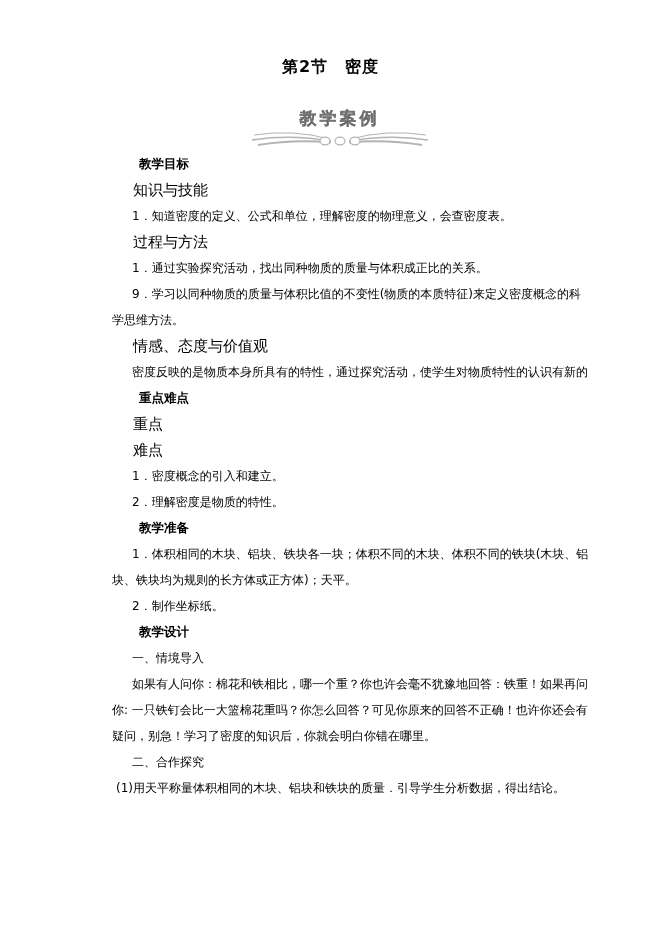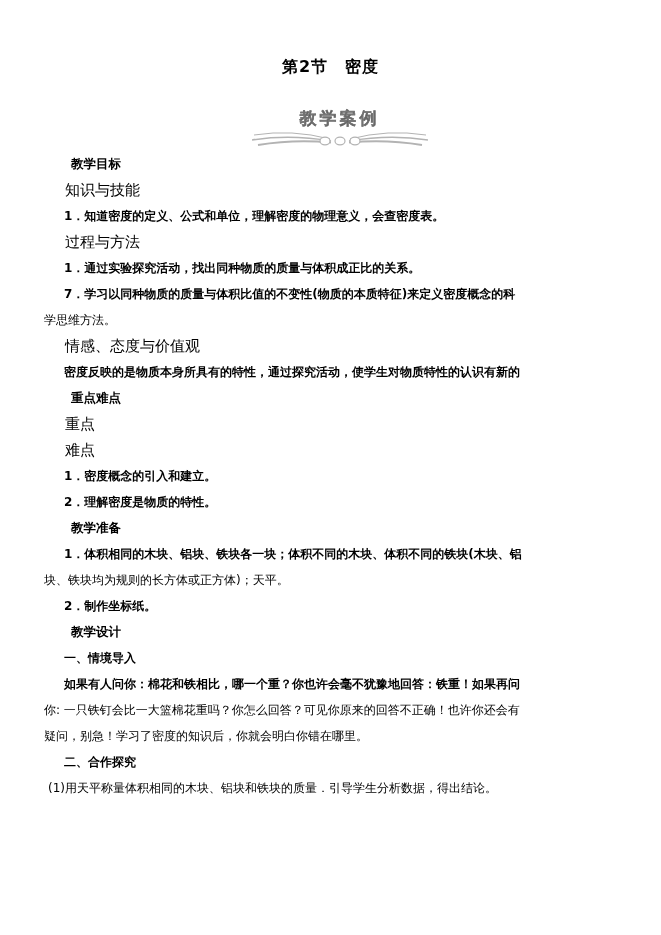--- a/index.html
+++ b/index.html
@@ -40,32 +40,32 @@
     color: var(--banner-text, #4d4d4d);
     letter-spacing: 3px;
     font-weight: bold;
     -webkit-text-stroke: 0.2px #777;
   }
   .flourish {
     display: block;
     margin: 1px auto 0 auto;
   }
   .doc-body {
-    padding: 0 44px;
+    padding: 0 112px;
   }
   .line {
     height: 26px;
     line-height: 26px;
     font-size: 12px;
     white-space: nowrap;
     overflow: visible;
   }
   .line.h1 { font-weight: bold; text-indent: 27px; font-size: 12.5px; }
   .line.h2 { font-weight: normal; text-indent: 21px; font-size: 15px; }
-  .line.indent { text-indent: 20px; font-weight: bold; }
+  .line.indent { text-indent: 20px; }
   .line.flush { text-indent: 0; }
   .line.indent-sm { text-indent: 4px; }
 </style>
 </head>
 <body>
 
 <div class="page">
 
   <h1 class="doc-title">第2节　密度</h1>
 
@@ -90,21 +90,21 @@
       </g>
     </svg>
   </div>
 
   <div class="doc-body" id="doc-lines">
       <div class="line h1">教学目标</div>
       <div class="line h2">知识与技能</div>
       <div class="line indent">1．知道密度的定义、公式和单位，理解密度的物理意义，会查密度表。</div>
       <div class="line h2">过程与方法</div>
       <div class="line indent">1．通过实验探究活动，找出同种物质的质量与体积成正比的关系。</div>
-      <div class="line indent">7．学习以同种物质的质量与体积比值的不变性(物质的本质特征)来定义密度概念的科</div>
+      <div class="line indent">9．学习以同种物质的质量与体积比值的不变性(物质的本质特征)来定义密度概念的科</div>
       <div class="line flush">学思维方法。</div>
       <div class="line h2">情感、态度与价值观</div>
       <div class="line indent">密度反映的是物质本身所具有的特性，通过探究活动，使学生对物质特性的认识有新的</div>
       <div class="line h1">重点难点</div>
       <div class="line h2">重点</div>
       <div class="line h2">难点</div>
       <div class="line indent">1．密度概念的引入和建立。</div>
       <div class="line indent">2．理解密度是物质的特性。</div>
       <div class="line h1">教学准备</div>
       <div class="line indent">1．体积相同的木块、铝块、铁块各一块；体积不同的木块、体积不同的铁块(木块、铝</div>

